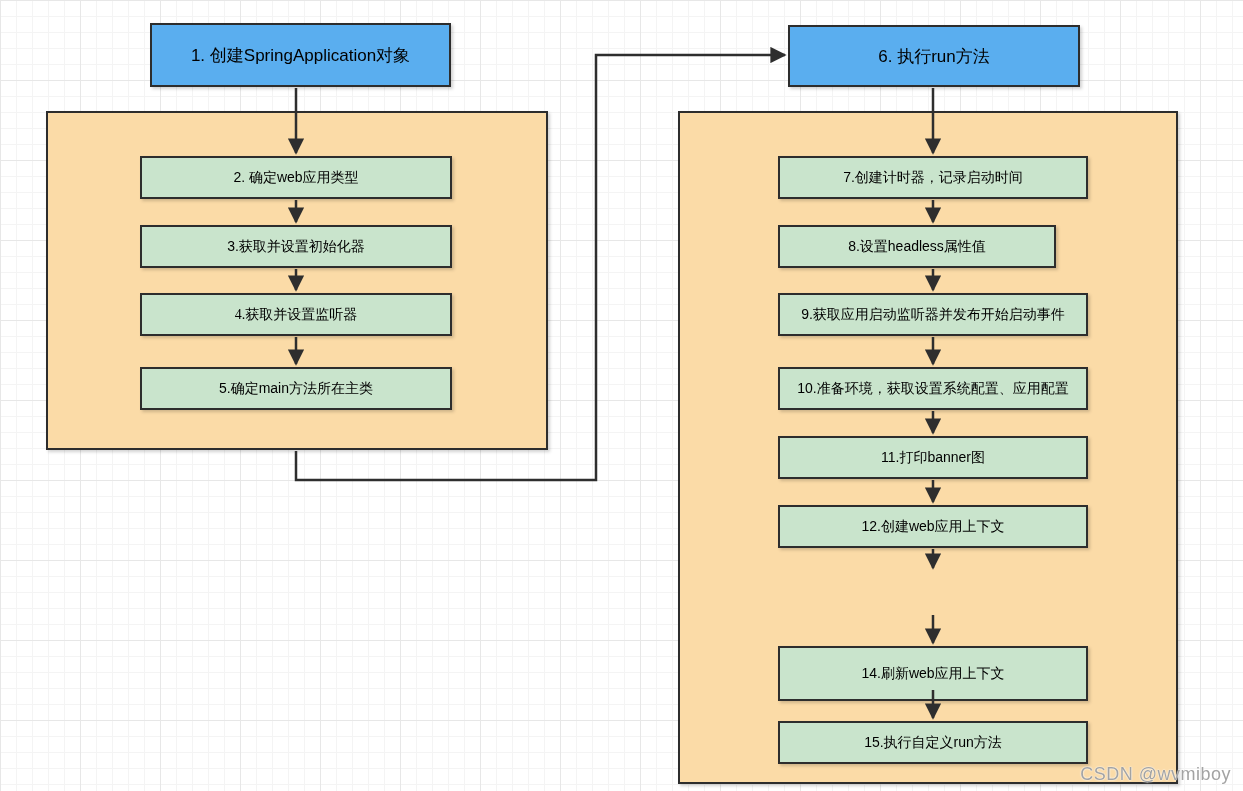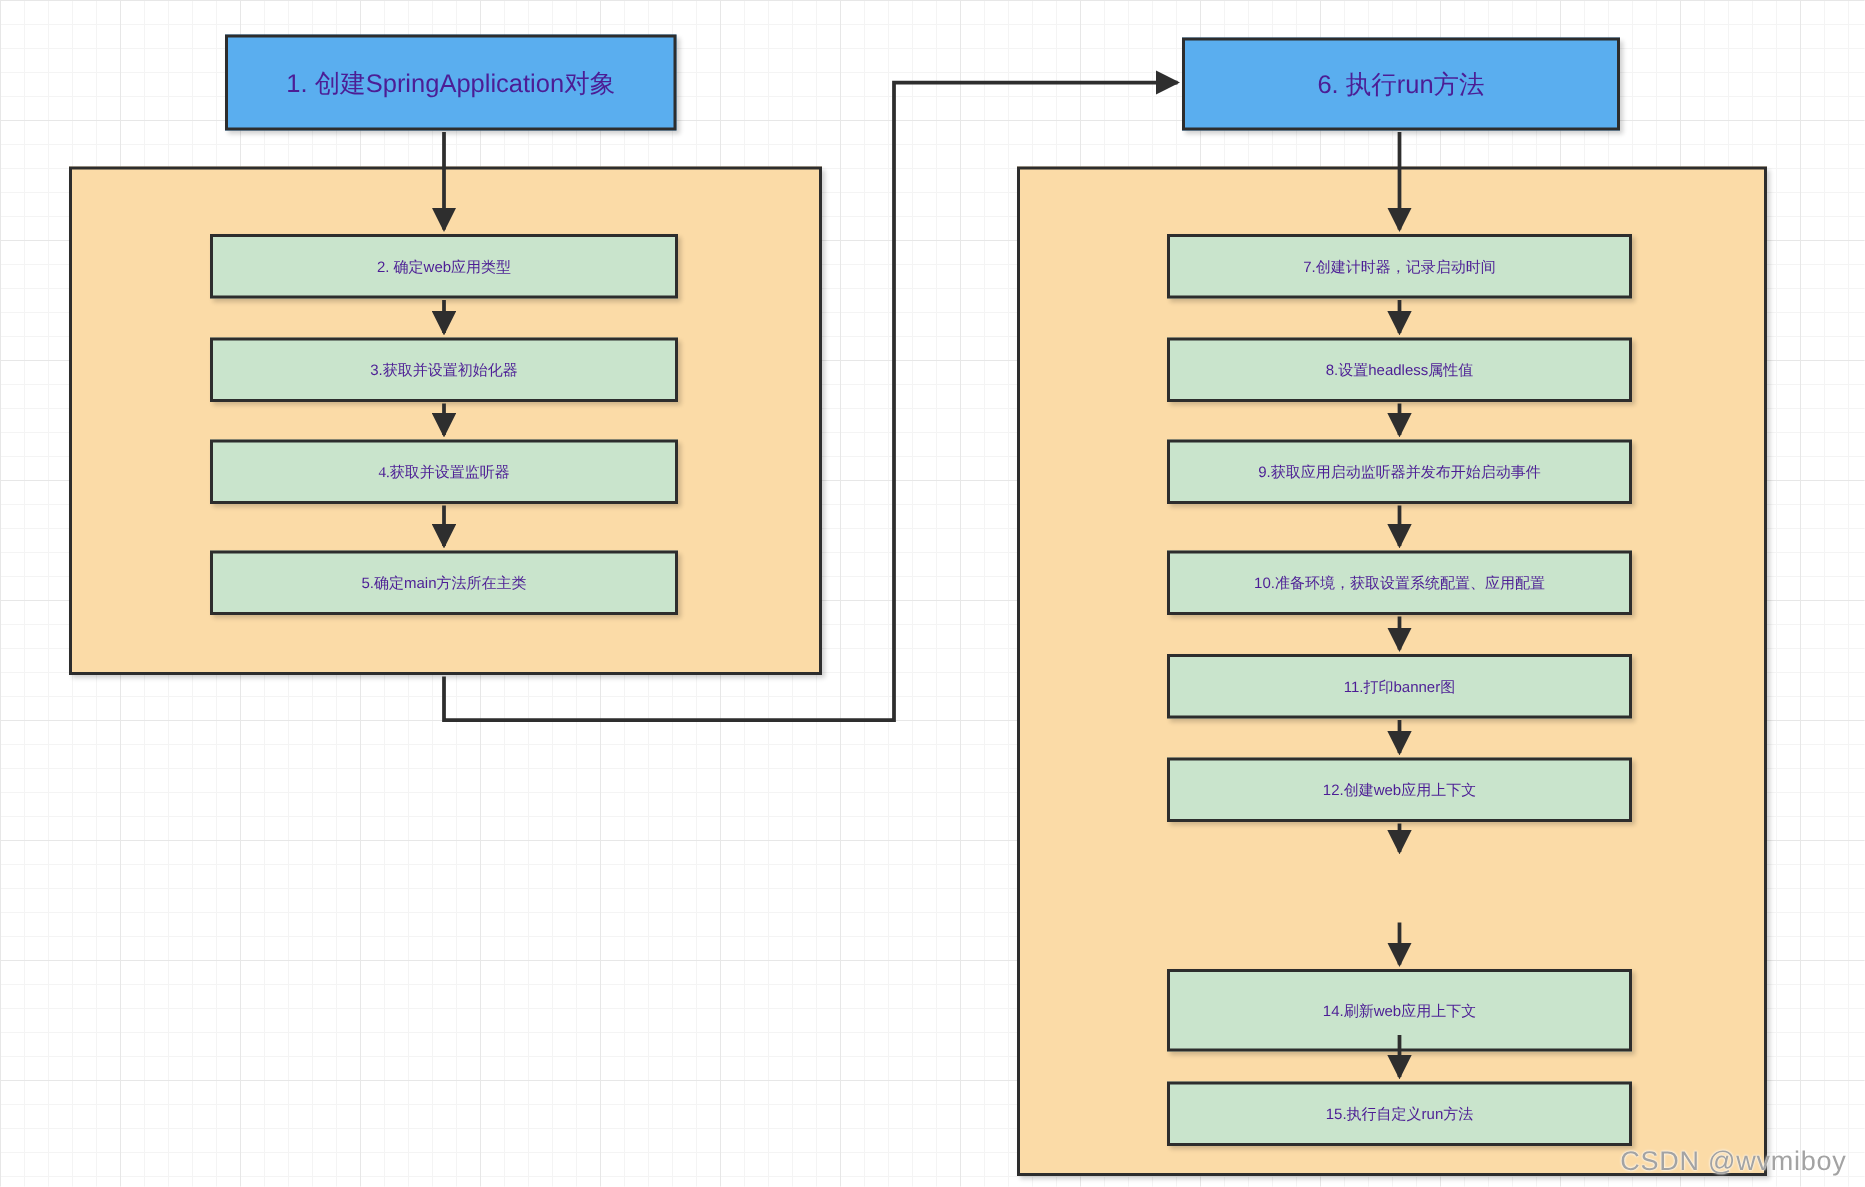--- a/index.html
+++ b/index.html
@@ -22,33 +22,33 @@
   }
   .box {
     position: absolute;
     box-sizing: border-box;
     border: 2.5px solid var(--border, #2d2d2d);
     box-shadow: 2px 2px 3px rgba(0,0,0,0.18);
     display: flex;
     align-items: center;
     justify-content: center;
     text-align: center;
-    color: #4c1d95;
+    color: #000000;
   }
   .container-box {
     background: var(--container-fill, #fbdba7);
   }
   .header-node {
     background: var(--header-fill, #5aaeef);
     font-size: 17px;
     z-index: 2;
   }
   .step-node {
     background: var(--step-fill, #c9e4cc);
-    font-size: 10px;
+    font-size: 14px;
     z-index: 2;
   }
   .edges {
     position: absolute;
     left: 0; top: 0;
     z-index: 3;
     pointer-events: none;
   }
   .watermark {
     position: absolute;
@@ -71,21 +71,21 @@
 
   <div class="box header-node" style="left:150px; top:23px; width:301px; height:64px;">1. 创建SpringApplication对象</div>
   <div class="box header-node" style="left:788px; top:25px; width:292px; height:62px;">6. 执行run方法</div>
 
   <div class="box step-node" style="left:140px; top:156px; width:312px; height:43px;">2. 确定web应用类型</div>
   <div class="box step-node" style="left:140px; top:225px; width:312px; height:43px;">3.获取并设置初始化器</div>
   <div class="box step-node" style="left:140px; top:293px; width:312px; height:43px;font-family:Liberation Serif, serif;">4.获取并设置监听器</div>
   <div class="box step-node" style="left:140px; top:367px; width:312px; height:43px;">5.确定main方法所在主类</div>
 
   <div class="box step-node" style="left:778px; top:156px; width:310px; height:43px;">7.创建计时器，记录启动时间</div>
-  <div class="box step-node" style="left:778px; top:225px; width:310px; height:43px;">8.设置headless属性值</div>
+  <div class="box step-node" style="left:778px; top:225px; width:278px; height:43px;">8.设置headless属性值</div>
   <div class="box step-node" style="left:778px; top:293px; width:310px; height:43px;">9.获取应用启动监听器并发布开始启动事件</div>
   <div class="box step-node" style="left:778px; top:367px; width:310px; height:43px;">10.准备环境，获取设置系统配置、应用配置</div>
   <div class="box step-node" style="left:778px; top:436px; width:310px; height:43px;">11.打印banner图</div>
   <div class="box step-node" style="left:778px; top:505px; width:310px; height:43px;">12.创建web应用上下文</div>
   <div class="box step-node" style="left:778px; top:646px; width:310px; height:55px;">14.刷新web应用上下文</div>
   <div class="box step-node" style="left:778px; top:721px; width:310px; height:43px;">15.执行自定义run方法</div>
 
   <svg class="edges" width="1243" height="791">
     <defs>
       <marker id="ah" viewBox="0 0 10 10" refX="9" refY="5" markerWidth="6.5" markerHeight="6.5" orient="auto-start-reverse">

